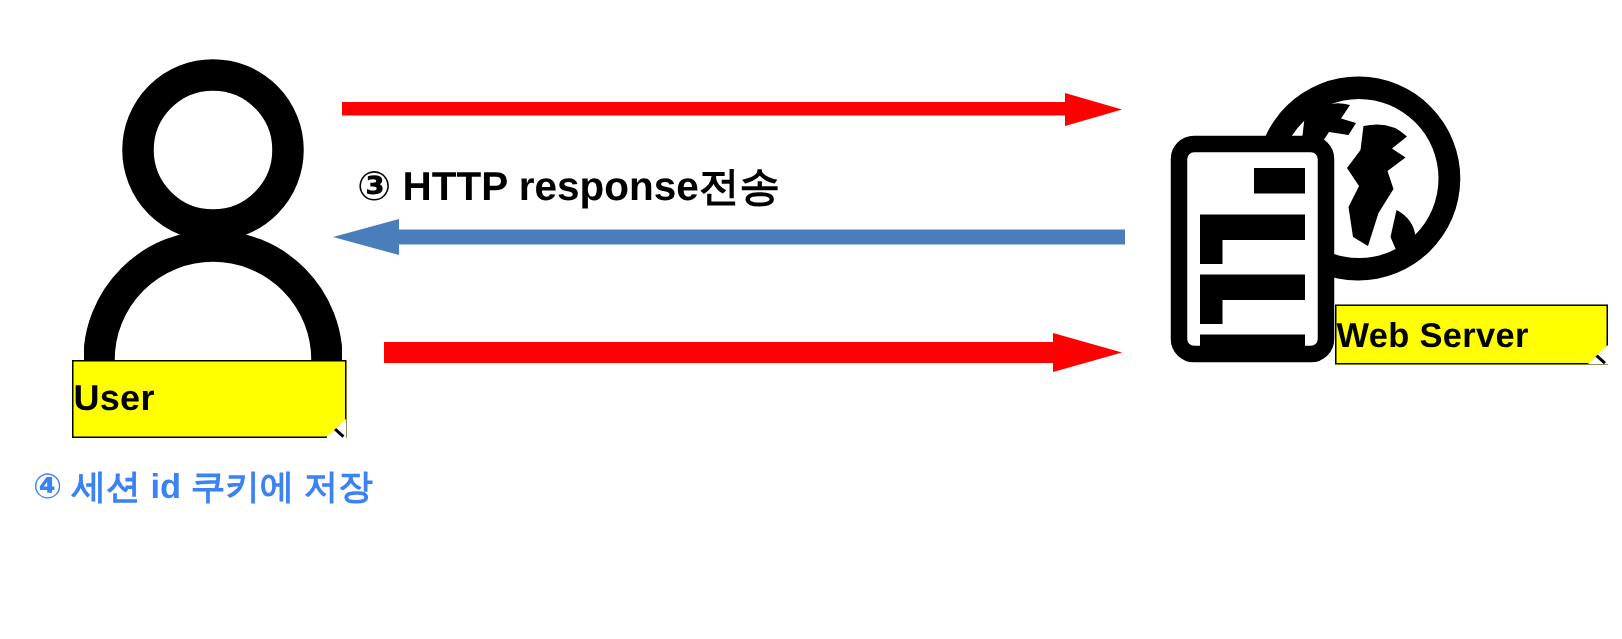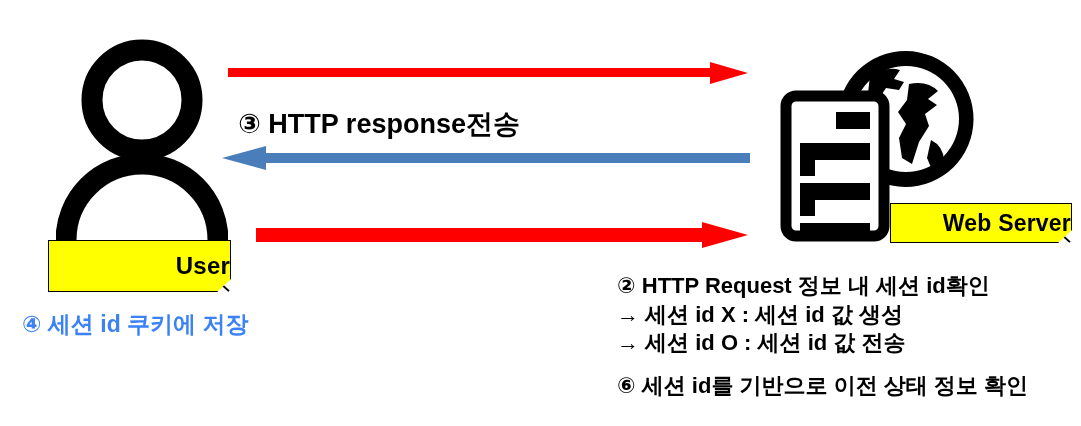--- a/index.html
+++ b/index.html
@@ -40,21 +40,21 @@
   #server-figure svg { display: block; width: 100%; height: 100%; }
 
   
   .tag {
     position: absolute;
     background: #ffff00;
     border: 1.6px solid #000000;
     box-sizing: border-box;
     display: flex;
     align-items: center;
-    justify-content: flex-end;
+    justify-content: flex-start;
     color: #000000;
     font-weight: bold;
     letter-spacing: 0.2px;
   }
   .tag .fold {
     position: absolute;
     right: -1px;
     bottom: -1px;
     width: 13px;
     height: 13px;
@@ -199,20 +199,14 @@
     <svg width="492" height="26" viewBox="0 0 492 26" xmlns="http://www.w3.org/2000/svg" aria-hidden="true">
       <rect x="0" y="6" width="452" height="14" fill="#ff0000"></rect>
       <path d="M 446 0 L 492 13 L 446 26 Z" fill="#ff0000"></path>
     </svg>
   </div>
 
   <div class="step-label" id="label-step-3">③ HTTP response전송</div>
 
   <div class="note" id="note-step-4">④ 세션 id 쿠키에 저장</div>
 
-  <div id="server-notes">
-    <div class="nline">② HTTP Request 정보 내 세션 id확인</div>
-    <div class="nline">→ 세션 id X : 세션 id 값 생성</div>
-    <div class="nline">→ 세션 id O : 세션 id 값 전송</div>
-    <div class="nline gap">⑥ 세션 id를 기반으로 이전 상태 정보 확인</div>
-  </div>
 
 </div>
 
 </body></html>

